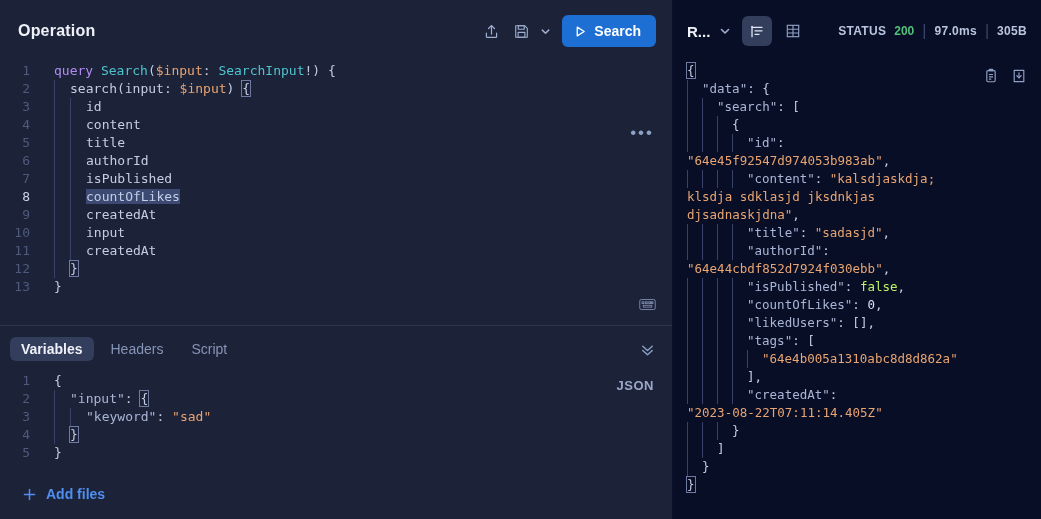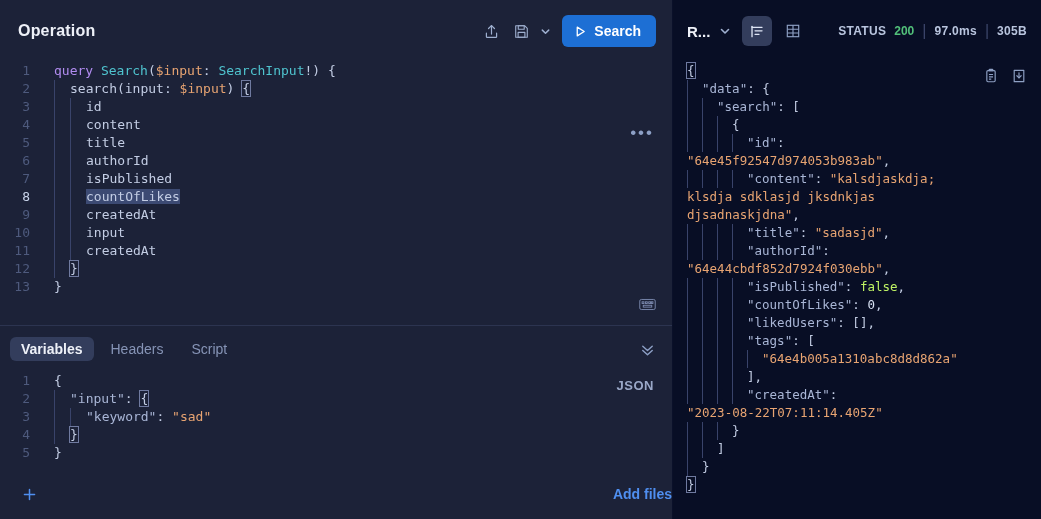--- a/index.html
+++ b/index.html
@@ -96,21 +96,21 @@
     font-size: 13px; font-weight: bold; color: #9aa8c8;
     letter-spacing: .5px;
   }
   .jkey { color: #a9b6d6; }
   .jstr { color: #e8a472; }
 
   #add-files {
     height: 50px; flex: 0 0 50px;
     display: flex; align-items: center; gap: 9px;
     padding-left: 22px; color: #4f8ff0;
-    font-size: 14px; font-weight: bold; cursor: pointer; justify-content: space-between;
+    font-size: 14px; font-weight: bold; cursor: pointer;
   }
 
   
   #divider { width: 1px; background: #0a1029; }
   #right {
     width: 368px; height: 519px; background: #080e25;
     display: flex; flex-direction: column; position: relative;
   }
   #res-header {
     height: 62px; flex: 0 0 62px;

